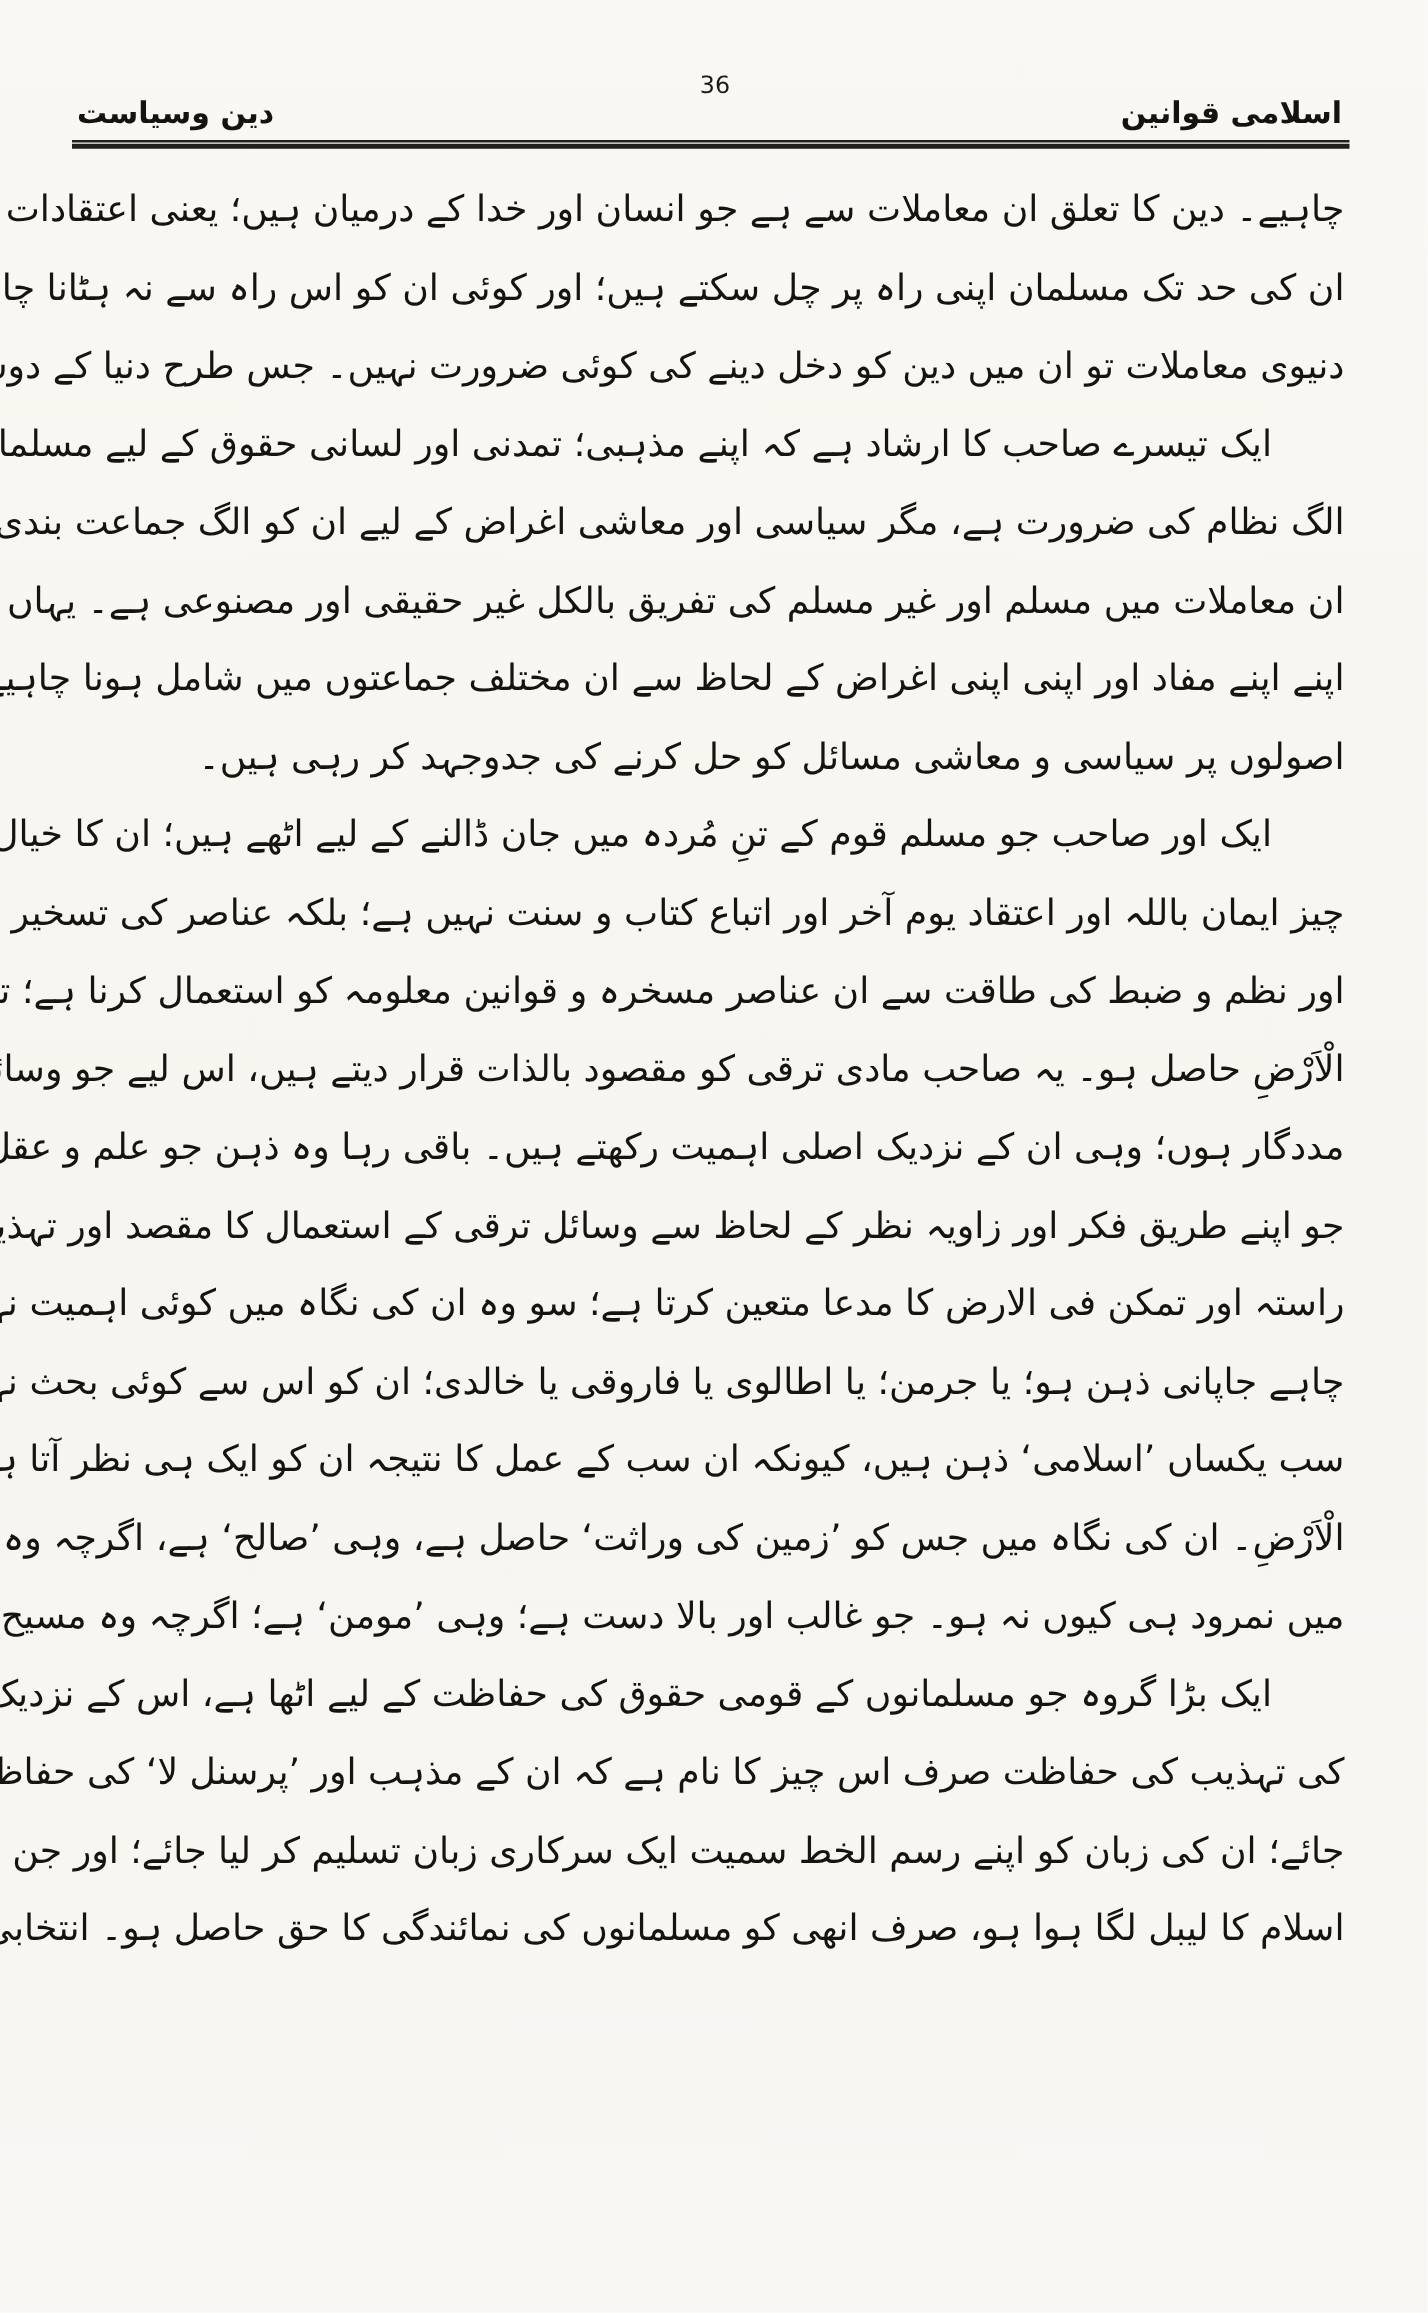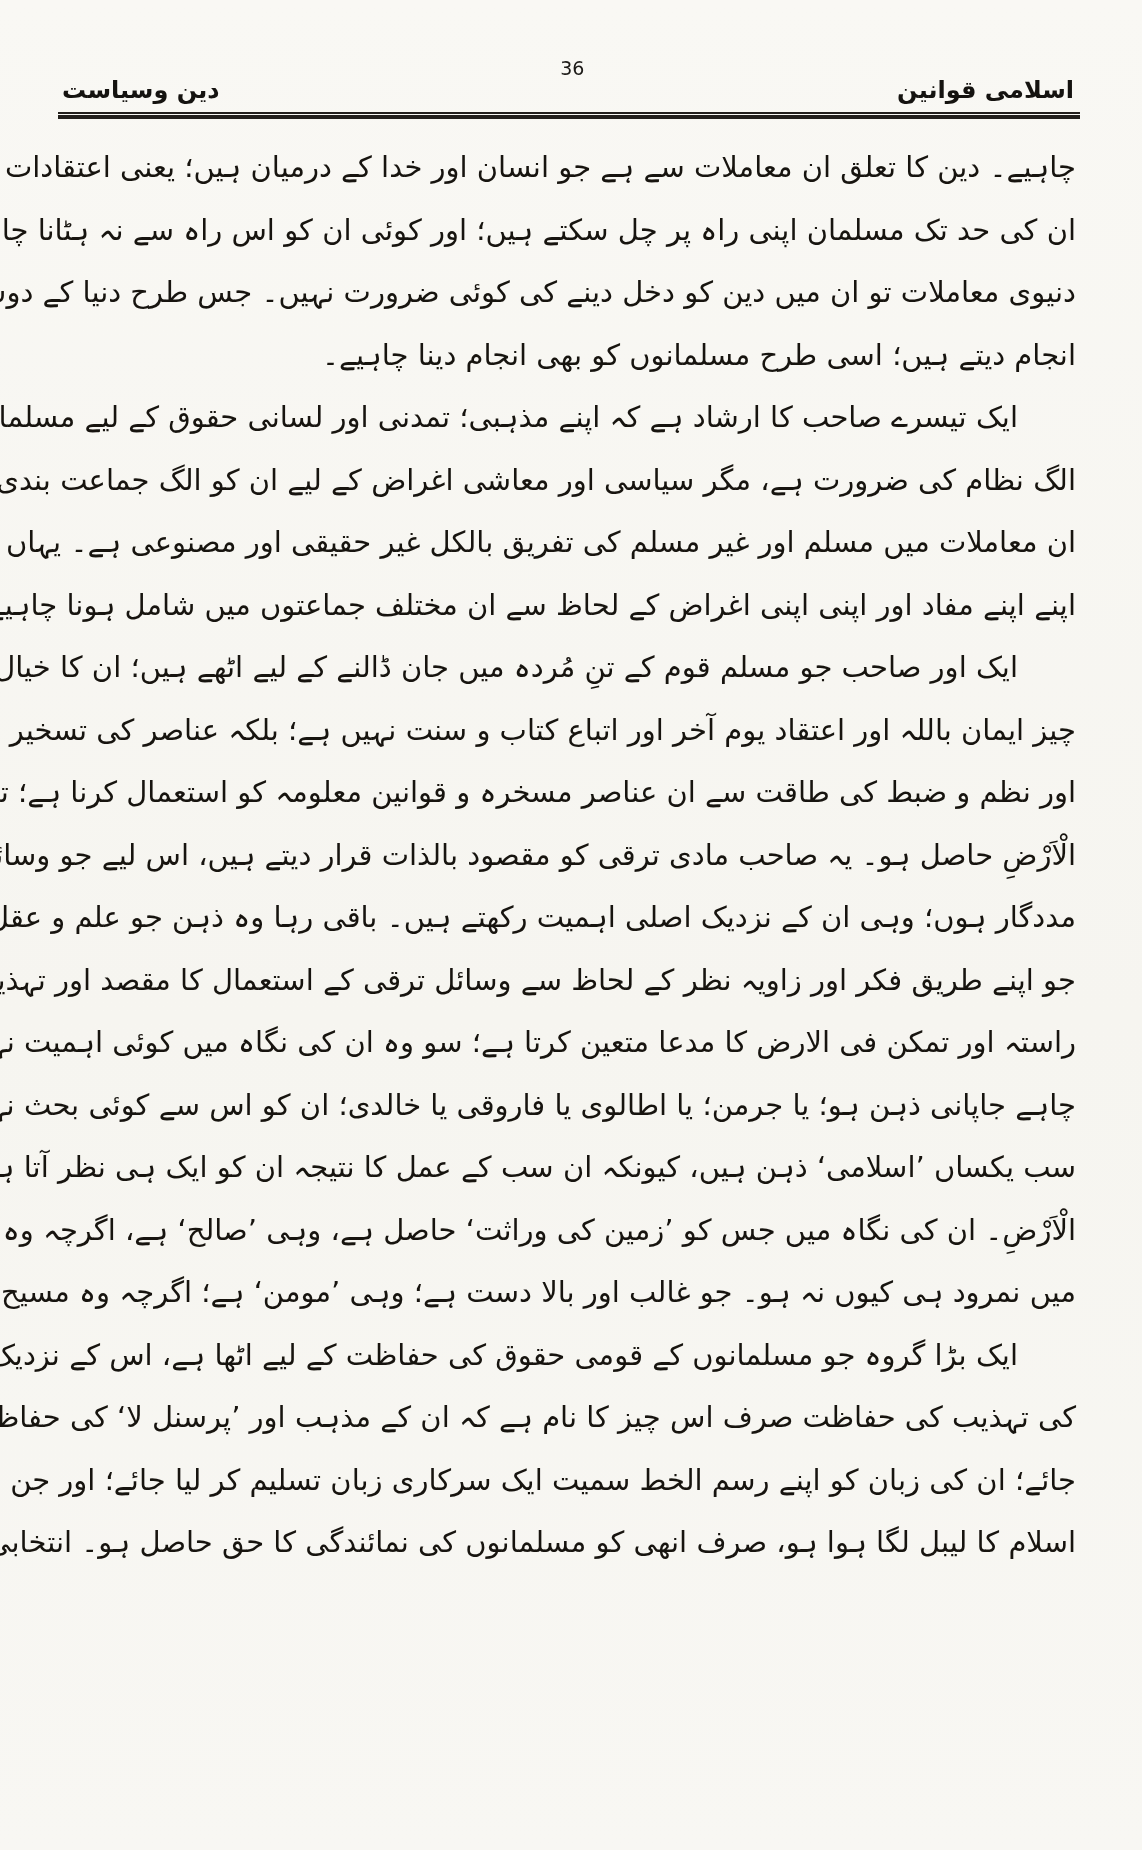--- a/index.html
+++ b/index.html
@@ -92,25 +92,25 @@
     <span class="page-number">36</span>
     <span class="chapter-title">دین وسیاست</span>
   </div>
 
   <div class="rule"></div>
 
   <div class="body-text">
       <div class="line">چاہیے۔ دین کا تعلق ان معاملات سے ہے جو انسان اور خدا کے درمیان ہیں؛ یعنی اعتقادات اور عبادات۔</div>
       <div class="line">ان کی حد تک مسلمان اپنی راہ پر چل سکتے ہیں؛ اور کوئی ان کو اس راہ سے نہ ہٹانا چاہتا ہے؛ نہ ہٹا سکتا ہے۔ رہے</div>
       <div class="line">دنیوی معاملات تو ان میں دین کو دخل دینے کی کوئی ضرورت نہیں۔ جس طرح دنیا کے دوسرے لوگ ان کو</div>
-      <div class="line last">انجام دیتے ہیں؛ اسی طرح مسلمانوں کو بھی انجام دینا چاہیے۔</div>
       <div class="line indent">ایک تیسرے صاحب کا ارشاد ہے کہ اپنے مذہبی؛ تمدنی اور لسانی حقوق کے لیے مسلمانوں کو بلا شبہ ایک</div>
       <div class="line">الگ نظام کی ضرورت ہے، مگر سیاسی اور معاشی اغراض کے لیے ان کو الگ جماعت بندی کی ضرورت نہیں۔</div>
       <div class="line">ان معاملات میں مسلم اور غیر مسلم کی تفریق بالکل غیر حقیقی اور مصنوعی ہے۔ یہاں مسلمانوں کے مختلف طبقوں کو</div>
       <div class="line">اپنے اپنے مفاد اور اپنی اپنی اغراض کے لحاظ سے ان مختلف جماعتوں میں شامل ہونا چاہیے جو غیر مذہبی</div>
+      <div class="line last">اصولوں پر سیاسی و معاشی مسائل کو حل کرنے کی جدوجہد کر رہی ہیں۔</div>
       <div class="line indent">ایک اور صاحب جو مسلم قوم کے تنِ مُردہ میں جان ڈالنے کے لیے اٹھے ہیں؛ ان کا خیال یہ ہے کہ اصل</div>
       <div class="line">چیز ایمان باللہ اور اعتقاد یوم آخر اور اتباع کتاب و سنت نہیں ہے؛ بلکہ عناصر کی تسخیر اور قوانین طبعی کی دریافت</div>
       <div class="line">اور نظم و ضبط کی طاقت سے ان عناصر مسخرہ و قوانین معلومہ کو استعمال کرنا ہے؛ تا کہ نتیجے میں عُلُوّ اور تَمَکُّن فِی</div>
       <div class="line">الْاَرْضِ حاصل ہو۔ یہ صاحب مادی ترقی کو مقصود بالذات قرار دیتے ہیں، اس لیے جو وسائل اس ترقی میں</div>
       <div class="line">مددگار ہوں؛ وہی ان کے نزدیک اصلی اہمیت رکھتے ہیں۔ باقی رہا وہ ذہن جو علم و عقل کی تہہ میں کام کرتا ہے؛ اور</div>
       <div class="line">جو اپنے طریق فکر اور زاویہ نظر کے لحاظ سے وسائل ترقی کے استعمال کا مقصد اور تہذیب و تمدن کے ارتقا کا</div>
       <div class="line">راستہ اور تمکن فی الارض کا مدعا متعین کرتا ہے؛ سو وہ ان کی نگاہ میں کوئی اہمیت نہیں رکھتا ـــــــــ وہ ذہن</div>
       <div class="line">چاہے جاپانی ذہن ہو؛ یا جرمن؛ یا اطالوی یا فاروقی یا خالدی؛ ان کو اس سے کوئی بحث نہیں؛ ان کے نزدیک یہ</div>
       <div class="line">سب یکساں ’اسلامی‘ ذہن ہیں، کیونکہ ان سب کے عمل کا نتیجہ ان کو ایک ہی نظر آتا ہے؛ یعنی عُلُوّ اور تَمَکُّن فِی</div>
       <div class="line">الْاَرْضِ۔ ان کی نگاہ میں جس کو ’زمین کی وراثت‘ حاصل ہے، وہی ’صالح‘ ہے، اگرچہ وہ ابراہیمؑ کے مقابلے</div>

